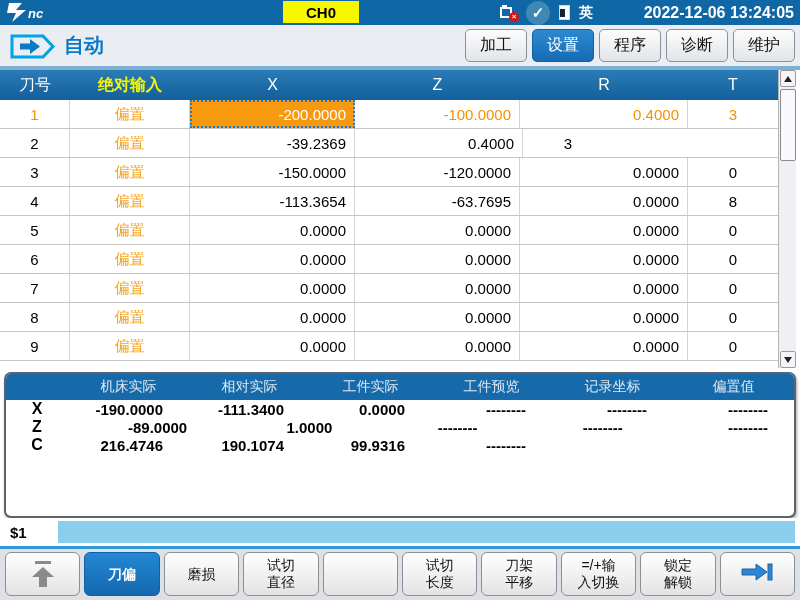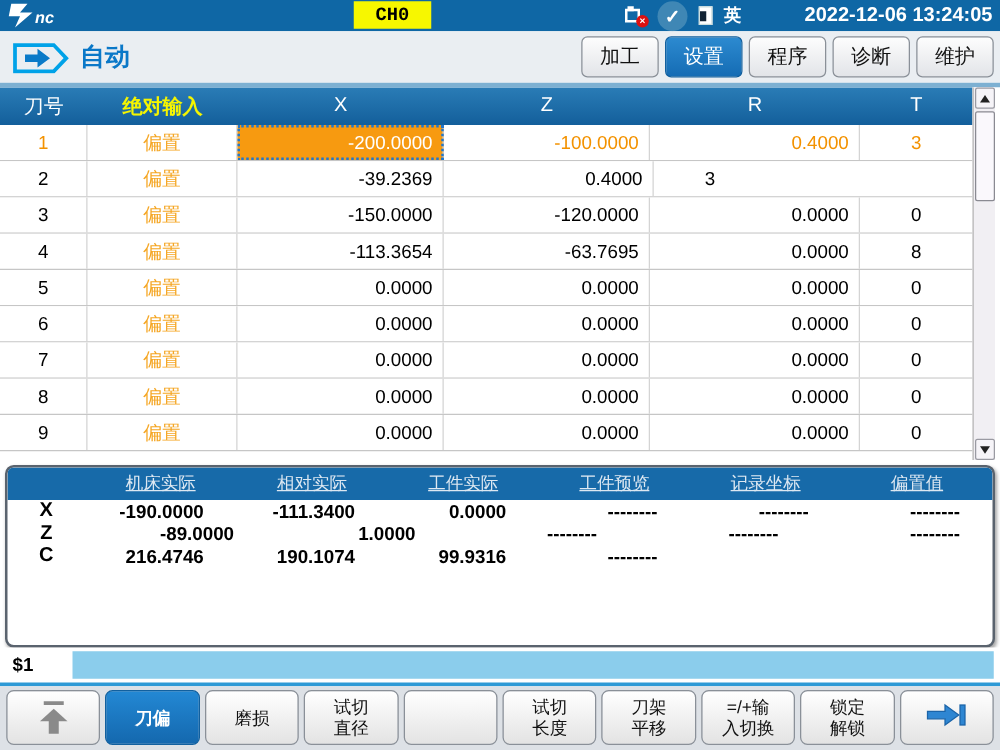--- a/index.html
+++ b/index.html
@@ -3,22 +3,22 @@
 <meta charset="utf-8">
 <style>
   * { margin:0; padding:0; box-sizing:border-box; }
   html,body { width:800px; height:600px; overflow:hidden; }
   body { font-family:"Liberation Sans", sans-serif; background:#fff; }
   .screen { width:800px; height:600px; display:flex; flex-direction:column; background:#fff; position:relative; }
 
   
   .titlebar { height:25px; background:#0f67a5; position:relative; color:#fff; flex:none; }
   .logo { position:absolute; left:6px; top:1px; }
-  .chan-badge { position:absolute; left:283px; top:1px; width:62px; height:22px; background:#f7f700; color:#000;
-    font-size:15px; font-weight:bold; display:flex; align-items:center; justify-content:center;font-family:Liberation Mono, monospace; }
+  .chan-badge { position:absolute; left:283px; top:1px; width:76px; height:22px; background:#f7f700; color:#000;
+    font-size:15px; font-weight:bold; display:flex; align-items:center; justify-content:center; }
   .tb-icons { position:absolute; left:500px; top:0; height:25px; display:flex; align-items:center; gap:9px; }
   .net-icon { position:relative; width:17px; height:15px; }
   .net-icon .box { position:absolute; left:0; top:2px; width:12px; height:11px; border:2px solid #fff; }
   .net-icon .tab { position:absolute; left:2px; top:0; width:5px; height:4px; background:#fff; }
   .net-icon .badge { position:absolute; right:-2px; bottom:-2px; width:10px; height:10px; background:#d11; border-radius:50%;
     color:#fff; font-size:8px; line-height:10px; text-align:center; font-weight:bold; }
   .chk-icon { width:24px; height:24px; background:#3f87b5; border-radius:50%; display:flex; align-items:center; justify-content:center;
     color:#fff; font-size:15px; font-weight:bold; }
   .mode-rect-icon { width:11px; height:15px; background:#fff; border:1px solid #cdd; position:relative; }
   .mode-rect-icon::after { content:""; position:absolute; left:0; top:3px; width:5px; height:8px; background:#123; }
@@ -59,21 +59,21 @@
     display:flex; align-items:center; justify-content:center; cursor:pointer; }
   .vs-up { top:0; } .vs-down { bottom:0; }
   .tri-up { width:0; height:0; border-left:4px solid transparent; border-right:4px solid transparent; border-bottom:6px solid #222; }
   .tri-down { width:0; height:0; border-left:4px solid transparent; border-right:4px solid transparent; border-top:6px solid #222; }
   .vs-thumb { position:absolute; left:1px; top:19px; width:16px; height:72px; background:#faf8fc; border:1px solid #8a8a92; border-radius:2px; cursor:pointer; }
 
   
   .coord-zone { height:150px; flex:none; padding:4px 4px 0 4px; background:#fff; }
   .coord-panel { width:100%; height:146px; border:2px solid #5a636e; border-radius:7px; overflow:hidden; background:#fff;
     box-shadow:1px 2px 3px rgba(0,0,0,.35); display:flex; flex-direction:column; }
-  .cp-header { height:26px; background:#176aa9; display:flex; color:#dde8f2; font-size:14px; flex:none;text-decoration:underline; }
+  .cp-header { height:26px; background:#176aa9; display:flex; color:#dde8f2; font-size:14px; flex:none; }
   .cp-axis-col { width:62px; flex:none; }
   .cp-col { flex:1; display:flex; align-items:center; justify-content:center; }
   .cp-row { flex:1; display:flex; font-size:15px; font-weight:bold; color:#000; align-items:center; }
   .cp-row .cp-axis-col { display:flex; align-items:center; justify-content:center; font-size:16px; }
   .cp-row .cp-col { justify-content:flex-end; padding-right:26px; }
 
   
   .cmdline { height:28px; display:flex; align-items:center; padding-left:10px; background:#fff; flex:none; }
   .cmd-prompt { width:48px; font-size:15px; font-weight:bold; color:#000; }
   .cmd-input { flex:1; height:22px; background:#8bcdec; margin-right:5px; border:none; outline:none; font-size:14px; padding:0 4px; }

